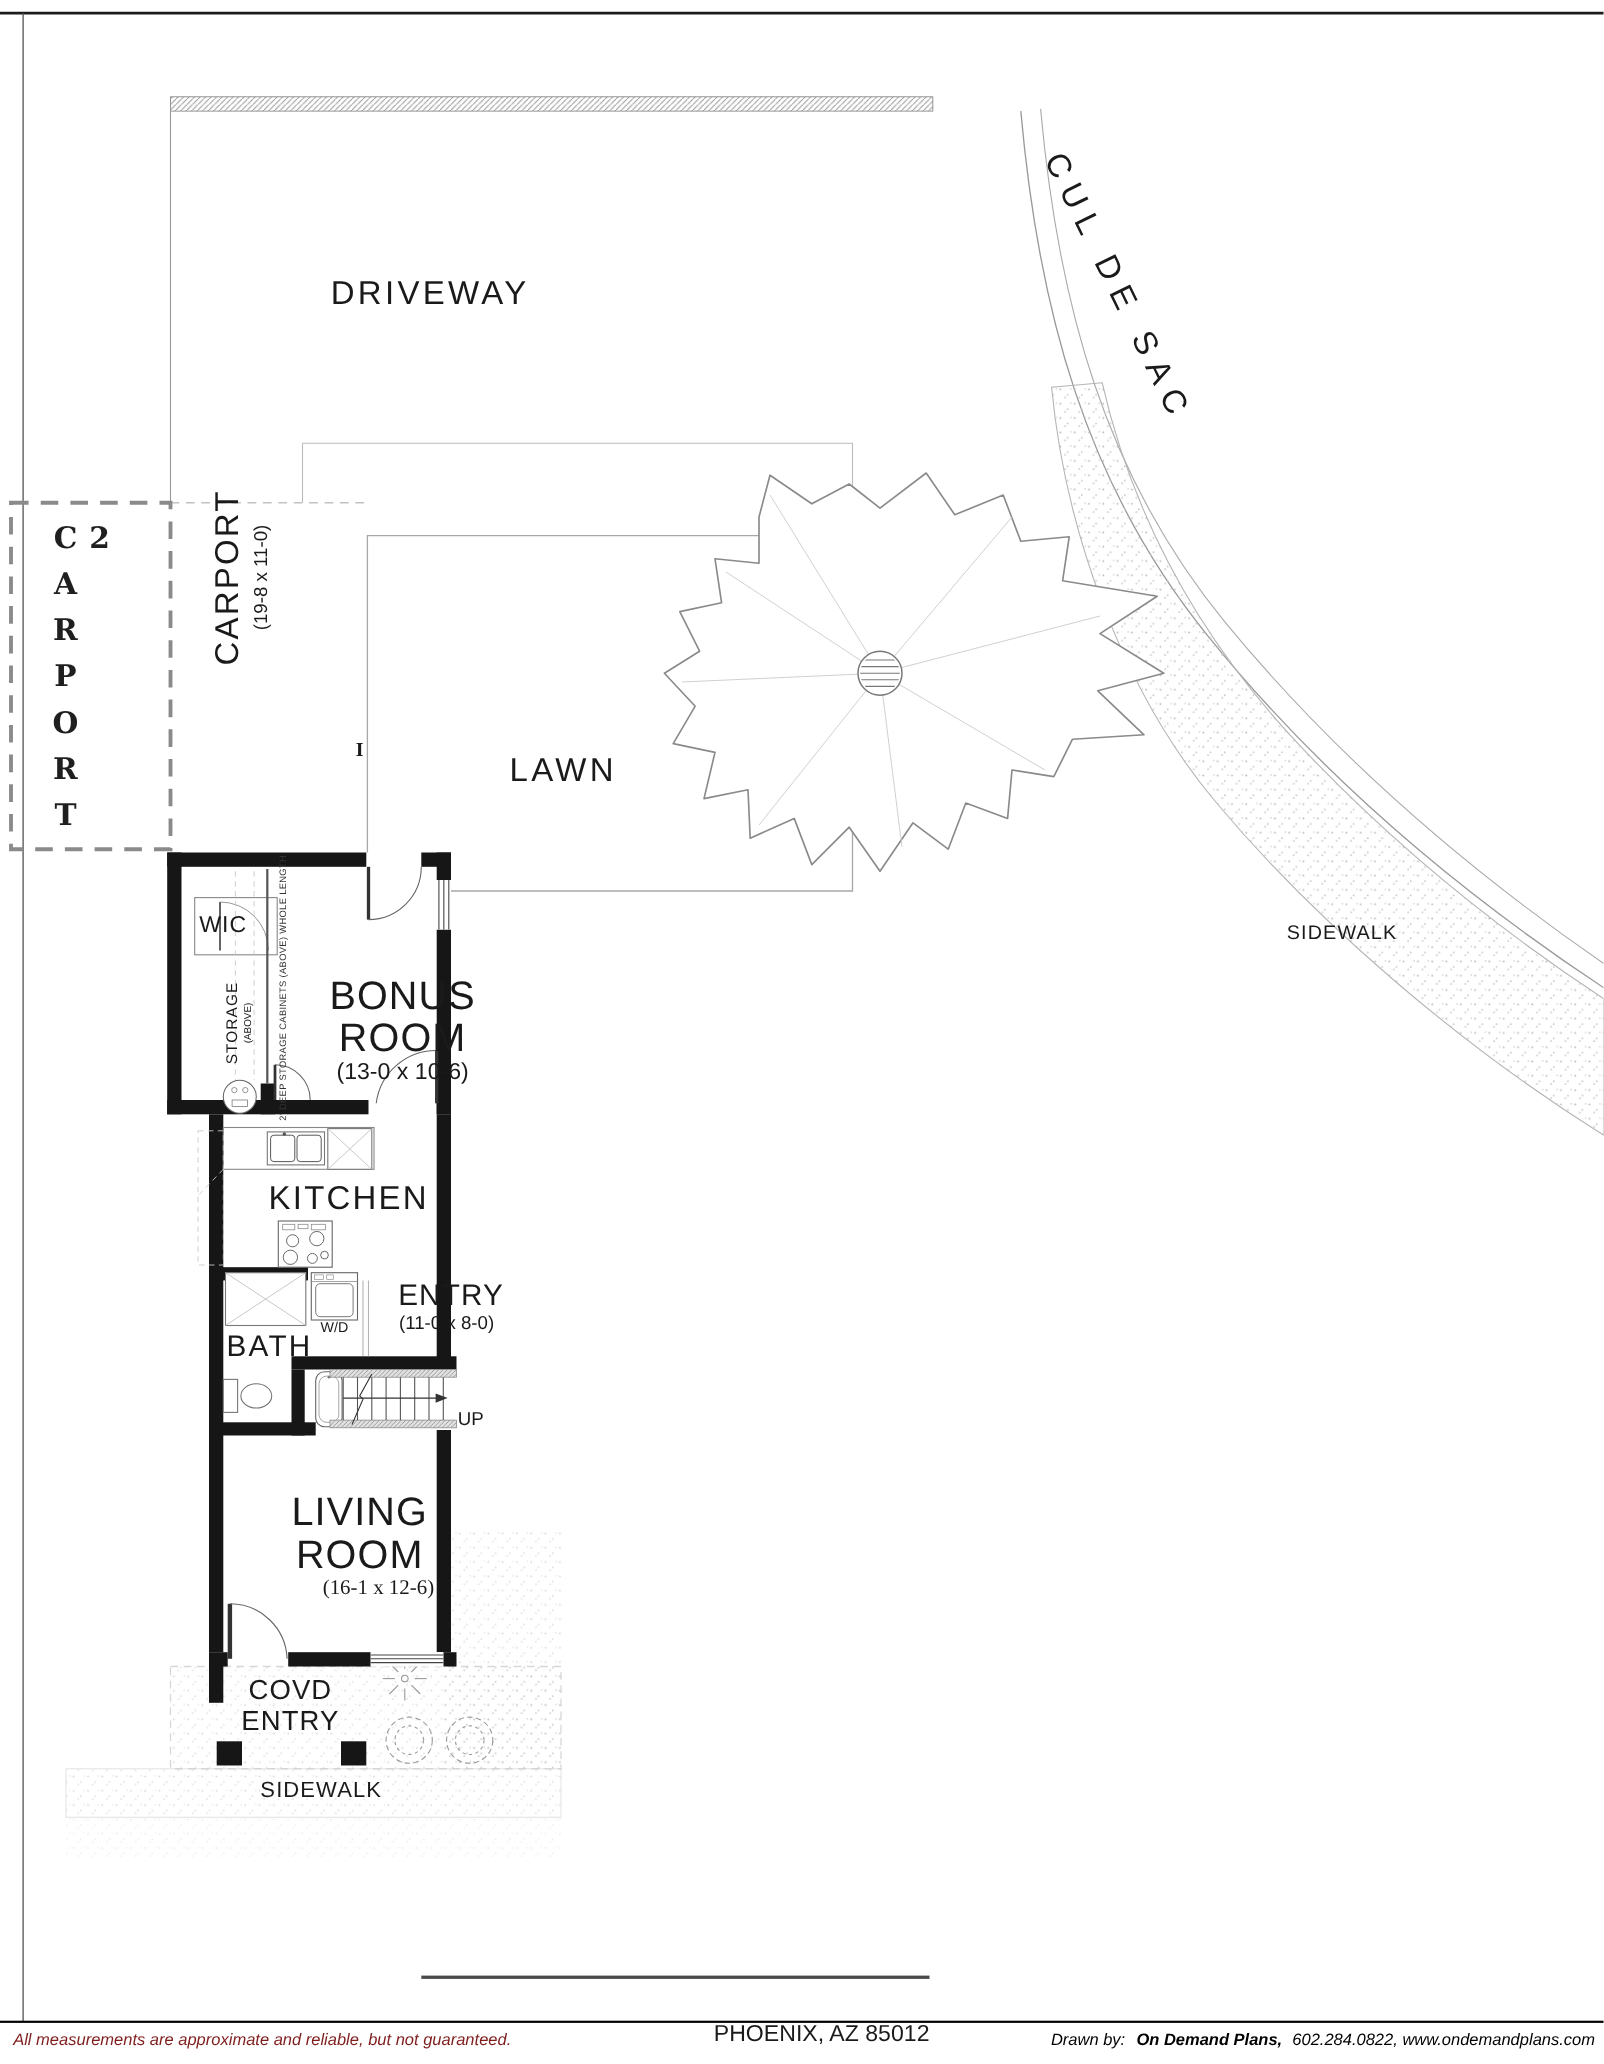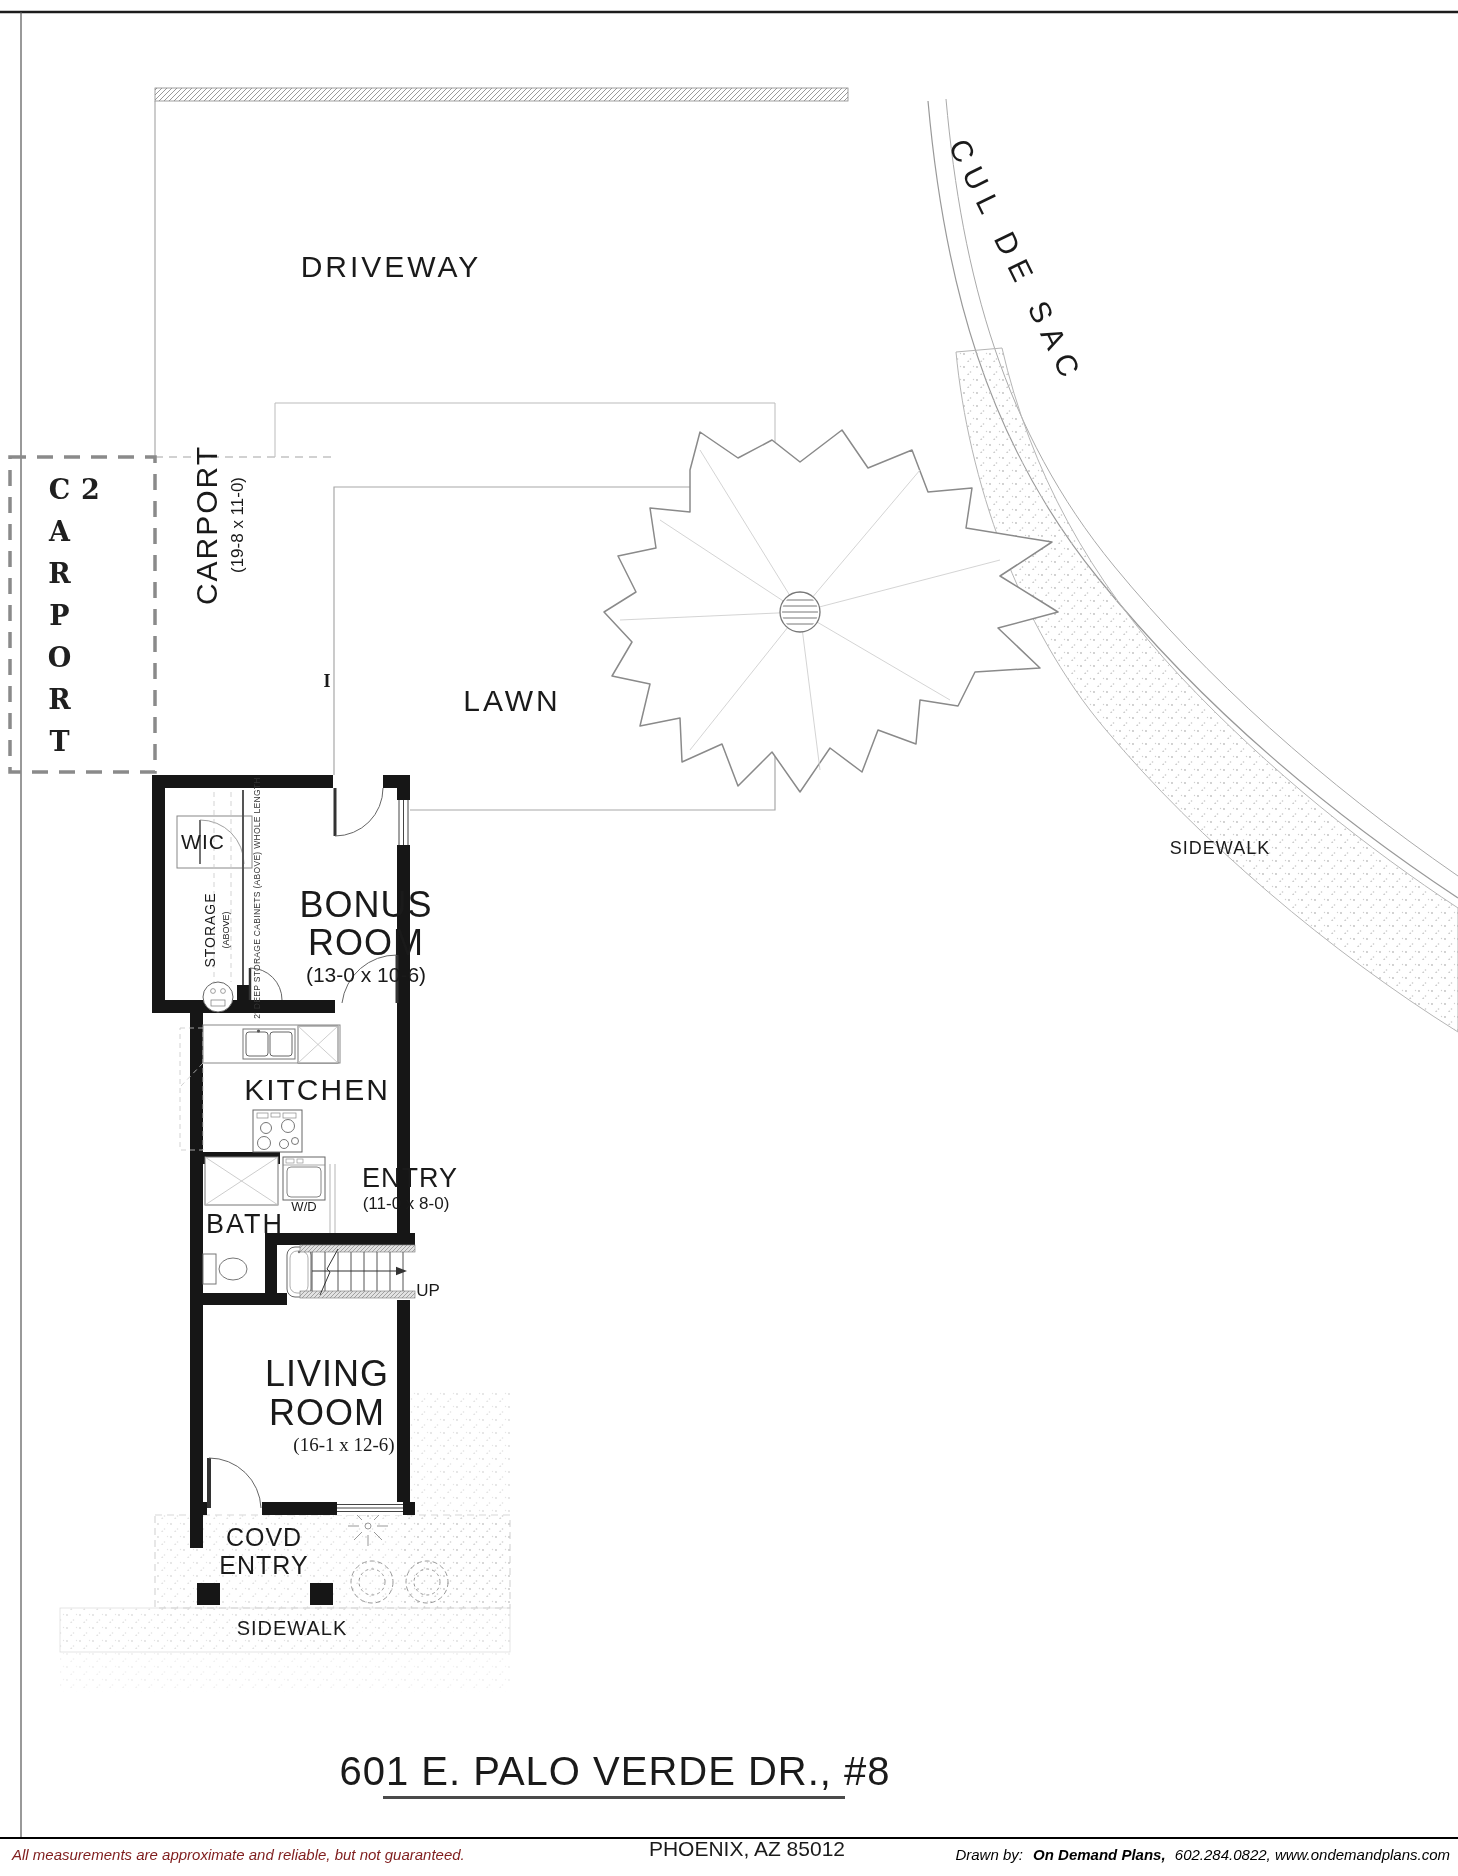--- a/index.html
+++ b/index.html
@@ -281,21 +281,20 @@
 <div class="lbl" style="left:428px;top:1278px;font-size:17px;margin-top:12px;">UP</div>
 
 <div class="lbl" style="left:327px;top:1374px;font-size:36px;letter-spacing:1px;">LIVING</div>
 <div class="lbl" style="left:327px;top:1413px;font-size:36px;letter-spacing:1px;">ROOM</div>
 <div class="lbl" style="left:344px;top:1444px;font-size:19px;font-family:Liberation Serif, serif;">(16-1 x 12-6)</div>
 
 <div class="lbl" style="left:264px;top:1537px;font-size:25px;letter-spacing:1px;">COVD</div>
 <div class="lbl" style="left:264px;top:1565px;font-size:25px;letter-spacing:1px;">ENTRY</div>
 <div class="lbl" style="left:292px;top:1628px;font-size:20px;letter-spacing:1px;">SIDEWALK</div>
 
-<div class="title-address">601 E. PALO VERDE DR., #8</div>
 <div class="title-underline"></div>
 <div class="title-city">PHOENIX, AZ 85012</div>
 
 <div class="footer-line"></div>
 <div class="footer-left">All measurements are approximate and reliable, but not guaranteed.</div>
 <div class="footer-right">
   <span>Drawn by:</span>
   <span class="company">On Demand Plans,</span>
   <span class="contact">602.284.0822, www.ondemandplans.com</span>
 </div>

